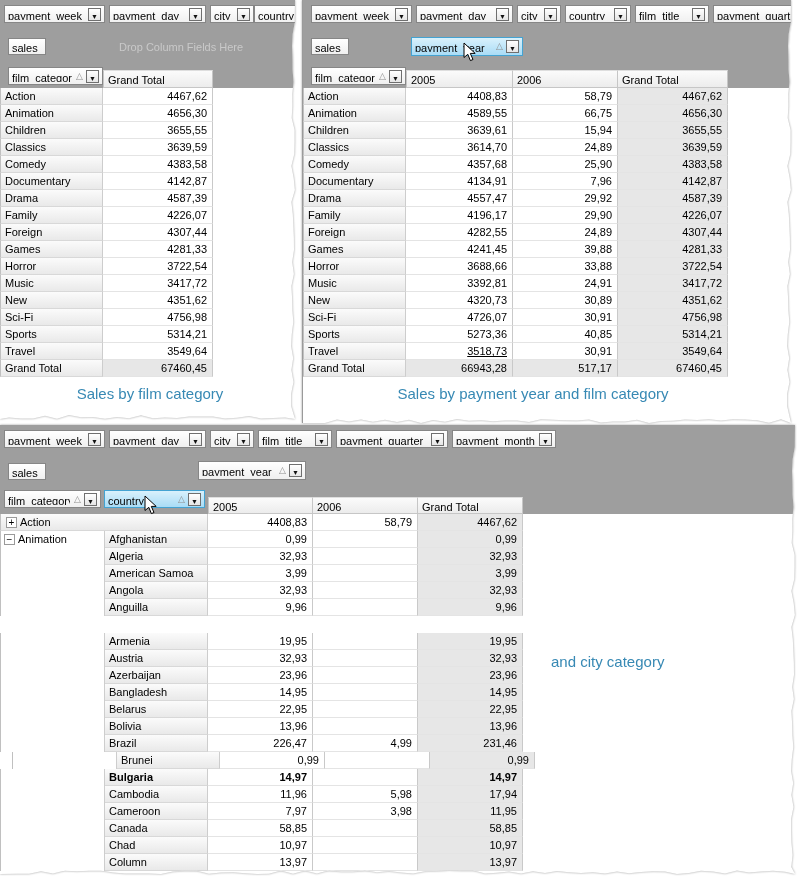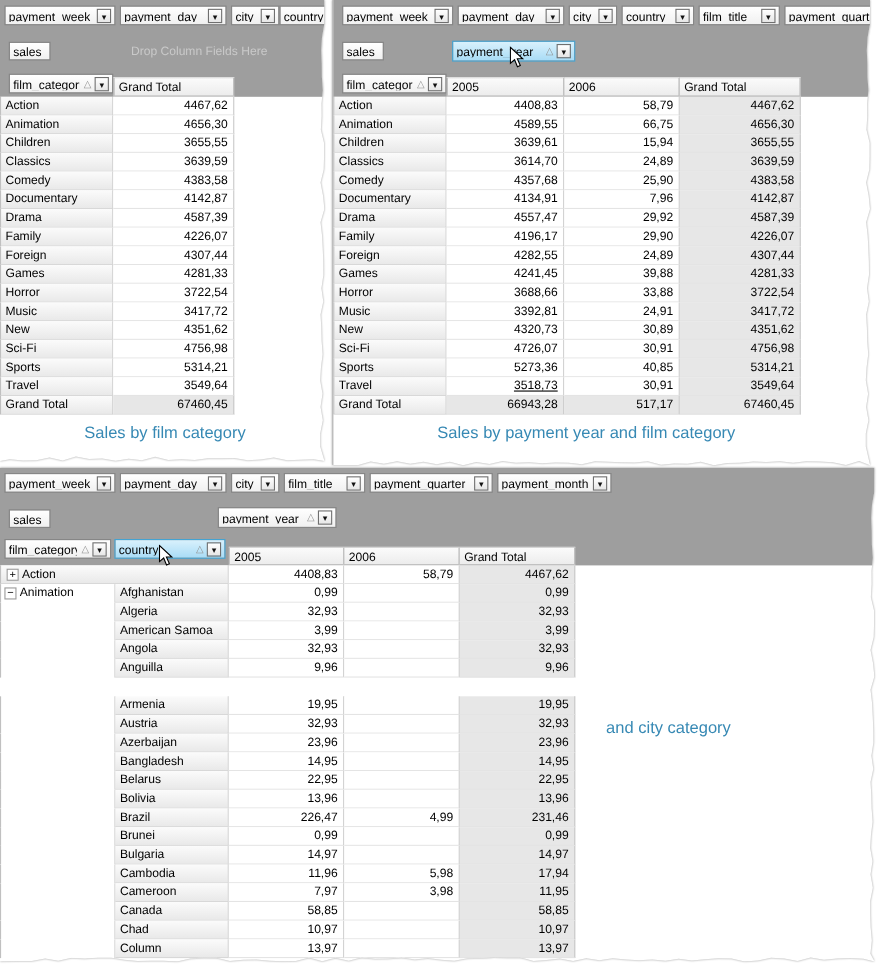--- a/index.html
+++ b/index.html
@@ -576,30 +576,30 @@
       </div>
       <div class="grow" style="left: 0px; top: 310px;">
         <div class="c groupcol" style="width: 105px;"></div>
         <div class="c rowhdr" style="width: 103px;">
           <span>Brazil</span>
         </div>
         <div class="c val" style="width: 105px;">226,47</div>
         <div class="c val" style="width: 105px;">4,99</div>
         <div class="c val gt" style="width: 105px;">231,46</div>
       </div>
-      <div class="grow" style="left: 0px; top: 327px;">
+      <div class="grow" style="left: 12px; top: 327px;">
         <div class="c groupcol" style="width: 105px;"></div>
         <div class="c rowhdr" style="width: 103px;">
           <span>Brunei</span>
         </div>
         <div class="c val" style="width: 105px;">0,99</div>
         <div class="c val" style="width: 105px;"></div>
         <div class="c val gt" style="width: 105px;">0,99</div>
       </div>
-      <div class="grow" style="left: 0px; top: 344px;">
+      <div class="grow" style="left: 0px; top: 344px; font-weight: bold;">
         <div class="c groupcol" style="width: 105px;"></div>
         <div class="c rowhdr" style="width: 103px;">
           <span>Bulgaria</span>
         </div>
         <div class="c val" style="width: 105px;">14,97</div>
         <div class="c val" style="width: 105px;"></div>
         <div class="c val gt" style="width: 105px;">14,97</div>
       </div>
       <div class="grow" style="left: 0px; top: 361px;">
         <div class="c groupcol" style="width: 105px;"></div>

